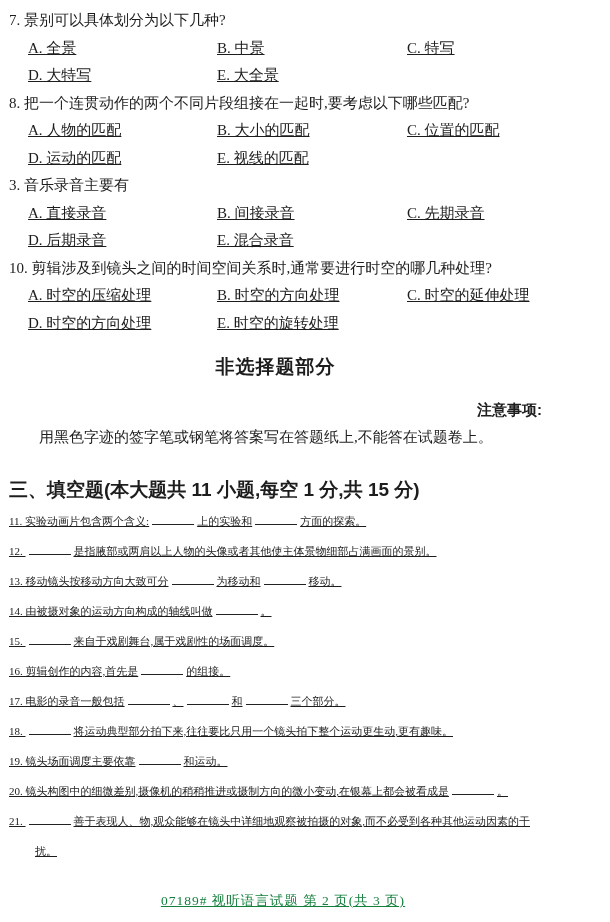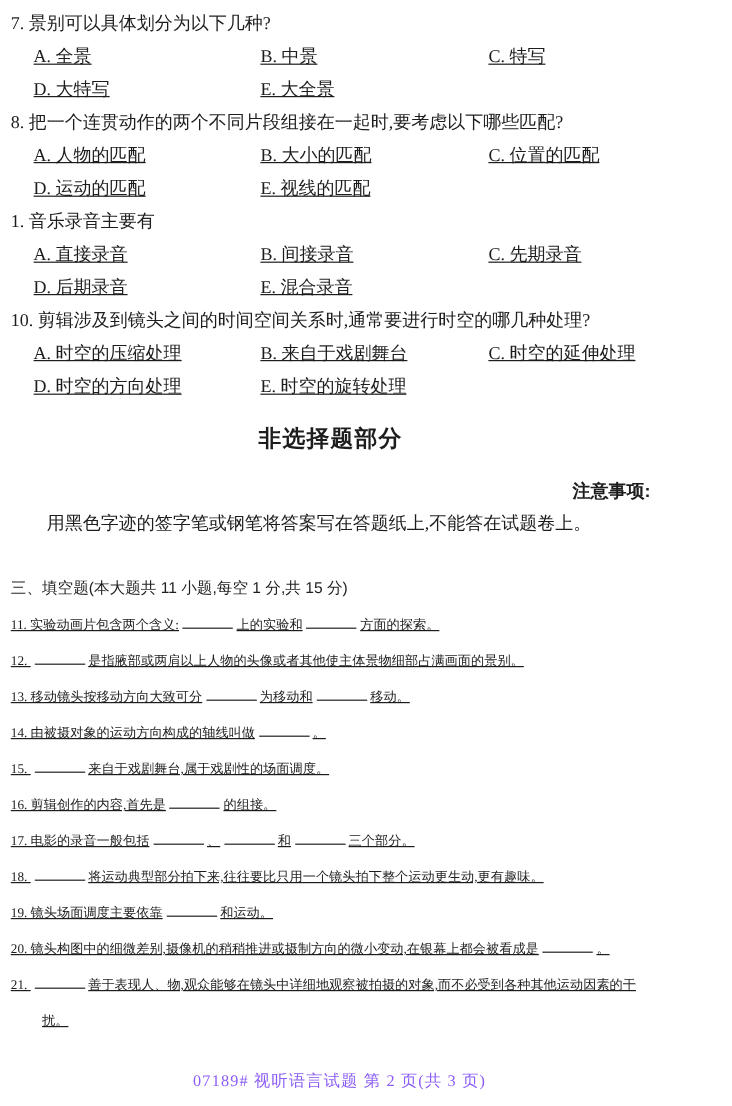--- a/index.html
+++ b/index.html
@@ -50,22 +50,22 @@
   }
   .notice-body{
     font-size:15px;
     line-height:27px;
     text-indent:2em;
     margin-top:2px;
   }
   
   .fill-heading{
     font-family:"Liberation Sans","DejaVu Sans",sans-serif;
-    font-weight:normal;
-    font-size:13px;
+    font-weight:bold;
+    font-size:19px;
     margin-top:27px;
     line-height:24px;
   }
   
   .fill-list{margin-top:4px;}
   .fill-item{
     font-size:11px;
     line-height:30px;
     padding-left:26px;
     text-indent:-26px;
@@ -78,22 +78,23 @@
     border-bottom:1px solid #222;
     margin:0 3px;
   }
   
   .footer{
     position:absolute;
     left:0;right:0;
     bottom:12px;
     text-align:center;
     font-size:13.5px;
-    color:#8b5cf6;
+    color:#15803d;
     letter-spacing:1px;
+    text-decoration:underline;
   }
 </style>
 </head>
 <body>
 
 <div class="page">
 
   <div id="mcq-section">
       <div class="mcq-question">
         <div class="mcq-stem">7. 景别可以具体划分为以下几种?</div>
@@ -113,36 +114,36 @@
           <span class="opt">A. 人物的匹配</span>
           <span class="opt">B. 大小的匹配</span>
           <span class="opt">C. 位置的匹配</span>
         </div>
         <div class="opt-row">
           <span class="opt">D. 运动的匹配</span>
           <span class="opt">E. 视线的匹配</span>
         </div>
       </div>
       <div class="mcq-question">
-        <div class="mcq-stem">1. 音乐录音主要有</div>
+        <div class="mcq-stem">3. 音乐录音主要有</div>
         <div class="opt-row">
           <span class="opt">A. 直接录音</span>
           <span class="opt">B. 间接录音</span>
           <span class="opt">C. 先期录音</span>
         </div>
         <div class="opt-row">
           <span class="opt">D. 后期录音</span>
           <span class="opt">E. 混合录音</span>
         </div>
       </div>
       <div class="mcq-question">
         <div class="mcq-stem">10. 剪辑涉及到镜头之间的时间空间关系时,通常要进行时空的哪几种处理?</div>
         <div class="opt-row">
           <span class="opt">A. 时空的压缩处理</span>
-          <span class="opt">B. 来自于戏剧舞台</span>
+          <span class="opt">B. 时空的方向处理</span>
           <span class="opt">C. 时空的延伸处理</span>
         </div>
         <div class="opt-row">
           <span class="opt">D. 时空的方向处理</span>
           <span class="opt">E. 时空的旋转处理</span>
         </div>
       </div>
     </div>
 
   <div class="section-title">非选择题部分</div>

